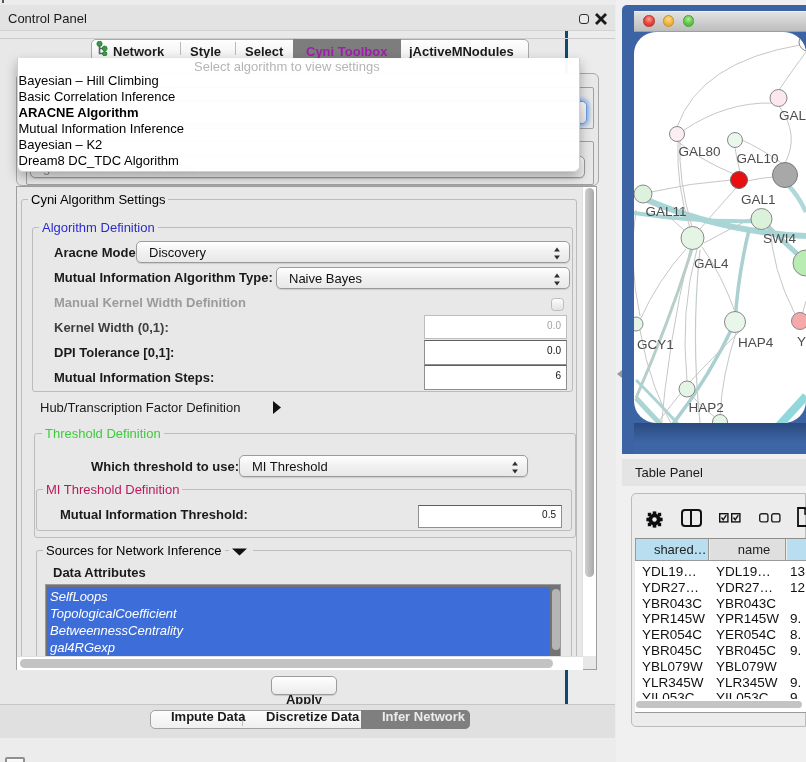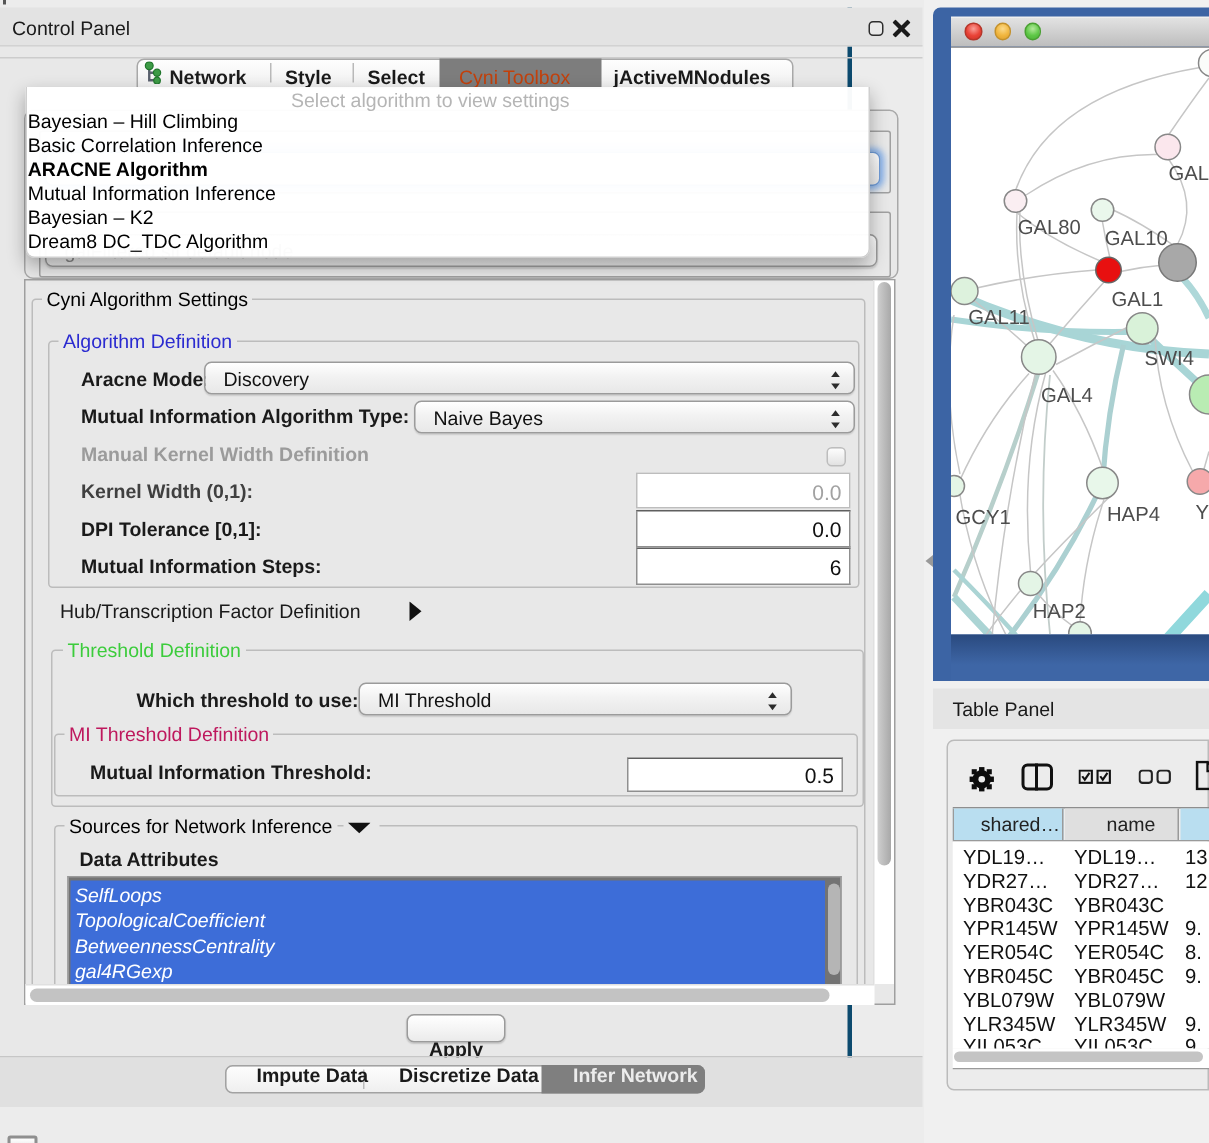--- a/index.html
+++ b/index.html
@@ -7,21 +7,21 @@
   font-family:"Liberation Sans", sans-serif; }
 .abs { position:absolute; }
 .lbl { position:absolute; font-size:13px; color:#1a1a1a; white-space:nowrap; }
 .b { font-weight:bold;margin-left:12px; }
 .combo { position:absolute; border:1px solid #9b9b9b; border-radius:5px;
   background:linear-gradient(#ffffff,#f2f2f2 45%,#e8e8e8); height:22px;
   box-shadow:0 1px 1px rgba(0,0,0,0.12); }
 .combo .ct { position:absolute; left:12px; top:3px; font-size:13px; color:#111; }
 .arr { position:absolute; right:8px; top:5px; width:8px; height:13px; }
 .tf { position:absolute; background:#ffffff; border:1px solid #8f8f8f;
-  border-top-color:#5f5f5f; font-size:14px; color:#111; text-align:right;
+  border-top-color:#5f5f5f; font-size:10px; color:#111; text-align:right;
   padding:3px 5px 0 0; }
 .grp { position:absolute; border:1px solid #bcbcbc; border-radius:3px; }
 .gtitle { position:absolute; background:#e8e8e8; padding:0 3px; font-size:13px;
   white-space:nowrap; }
 </style>
 </head>
 <body>
 
 <div class="abs" id="cpanel" style="left:0;top:5px;width:568px;height:733px;background:#e8e8e8;border-right:3px solid #0c4a6e;">
 
@@ -39,21 +39,21 @@
   <div class="abs" style="left:234.7px;top:37px;width:1px;height:13px;background:#b9b9b9;"></div>
   <svg class="abs" style="left:96px;top:36px;" width="13" height="15" viewBox="0 0 13 15">
     <path d="M3.5 4 L3.5 12.5 L7 12.5 M3.5 7.5 L7 7.5" stroke="#5a616e" stroke-width="1.6" fill="none"></path>
     <circle cx="3.5" cy="2.8" r="2.6" fill="#3d9b46" stroke="#20762c" stroke-width="0.8"></circle>
     <circle cx="8.7" cy="7.5" r="2.4" fill="#3d9b46" stroke="#20762c" stroke-width="0.8"></circle>
     <circle cx="8.7" cy="12.7" r="2.2" fill="#3d9b46" stroke="#20762c" stroke-width="0.8"></circle>
   </svg>
   <div class="lbl" style="left:113px;top:38.5px;font-weight:bold;color:#1c1c1c;">Network</div>
   <div class="lbl" style="left:190px;top:38.5px;font-weight:bold;">Style</div>
   <div class="lbl" style="left:245px;top:38.5px;font-weight:bold;">Select</div>
-  <div class="lbl" style="left:306px;top:38.5px;font-weight:normal;color:#c2410c;">Cyni Toolbox</div>
+  <div class="lbl" style="left:306px;top:38.5px;font-weight:bold;color:#a21caf;">Cyni Toolbox</div>
   <div class="lbl" style="left:409px;top:38.5px;font-weight:bold;">jActiveMNodules</div>
 
   <div class="abs" style="left:16px;top:68px;width:583px;height:113px;border:1px solid #a8a8a8;border-radius:6px;background:#e8e8e8;"></div>
   <div class="abs" style="left:26px;top:82px;width:568px;height:42px;border:1px solid #a0a0a0;border-radius:2px;"></div>
   <div class="abs" style="left:26px;top:136px;width:568px;height:44px;border:1px solid #a0a0a0;border-radius:2px;"></div>
   <div class="combo" style="left:30px;top:95.5px;width:557px;height:23px;box-shadow:0 0 4px 2px rgba(105,160,235,0.8);border-color:#6f9bd6;"></div>
   <div class="combo" style="left:30px;top:151px;width:555px;height:22px;overflow:hidden;">
       <span class="ct" style="color:#8a8a8a;">galFiltered.sif default node</span>
     </div>
 
@@ -160,21 +160,21 @@
 
 <div class="abs" style="left:616.5px;top:370px;width:0;height:0;border-top:4.5px solid transparent;border-bottom:4.5px solid transparent;border-right:5.5px solid #999;z-index:30;"></div>
 
 <div class="abs" style="left:616px;top:0;width:190px;height:762px;background:#f0f0f0;"></div>
 
 <div class="abs" style="left:622px;top:4.5px;width:184px;height:449px;background:#3c64a4;border-radius:5px 0 0 0;">
   <div class="abs" style="left:12px;top:6.5px;width:172px;height:21px;background:linear-gradient(#e2e2e2,#bdbdbd);border-top:1px solid #efefef;border-bottom:1px solid #9e9e9e;"></div>
   <div class="abs" style="left:21px;top:10.5px;width:11.5px;height:11.5px;border-radius:50%;background:radial-gradient(circle at 50% 32%,#fa9e97,#e94337 55%,#ce3126);border:0.8px solid #b5362a;"></div>
   <div class="abs" style="left:40.5px;top:10.5px;width:11.5px;height:11.5px;border-radius:50%;background:radial-gradient(circle at 50% 32%,#fbda8c,#f1b63e 55%,#db9e2d);border:0.8px solid #c4912c;"></div>
   <div class="abs" style="left:60.5px;top:10.5px;width:11.5px;height:11.5px;border-radius:50%;background:radial-gradient(circle at 50% 32%,#b3e99c,#5fc847 55%,#4ab036);border:0.8px solid #4aa033;"></div>
-  <div class="abs" style="left:12px;top:27.5px;width:172px;height:391px;background:#ffffff;overflow:hidden;">
+  <div class="abs" style="left:12px;top:27.5px;width:172px;height:391px;background:#ffffff;overflow:hidden;border-radius:22px;">
     <svg width="172" height="391" viewBox="0 0 172 391">
       <path d="M 4 164 Q 84 200 172 204" stroke="#a8d5d6" stroke-width="6" fill="none"></path>
       <path d="M 0 181 Q 66 191 130 189" stroke="#a8d5d6" stroke-width="4" fill="none"></path>
       <path d="M 172 230 Q 150 210 132 193" stroke="#a8d5d6" stroke-width="5" fill="none"></path>
       <path d="M 155 154 Q 165 165 172 180" stroke="#aed8d9" stroke-width="4.5" fill="none"></path>
       <path d="M 115 198 Q 104 243 101 290" stroke="#abd0d1" stroke-width="3.5" fill="none"></path>
       <path d="M 101 290 Q 72 353 26 408" stroke="#abd0d1" stroke-width="3.5" fill="none"></path>
       <path d="M 58 217 Q 36 288 2 366" stroke="#b7cfcb" stroke-width="3" fill="none"></path>
       <path d="M 2 348 Q 34 380 58 408" stroke="#abd4d4" stroke-width="3" fill="none"></path>
       <path d="M 2 366 Q 24 390 42 408" stroke="#abd4d4" stroke-width="5" fill="none"></path>

